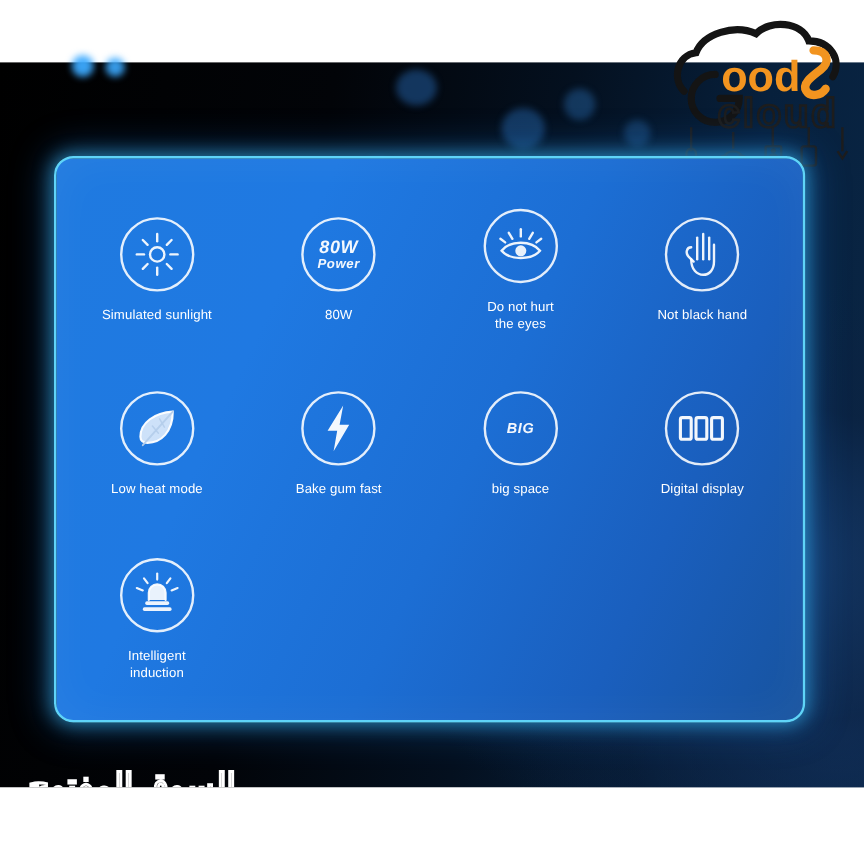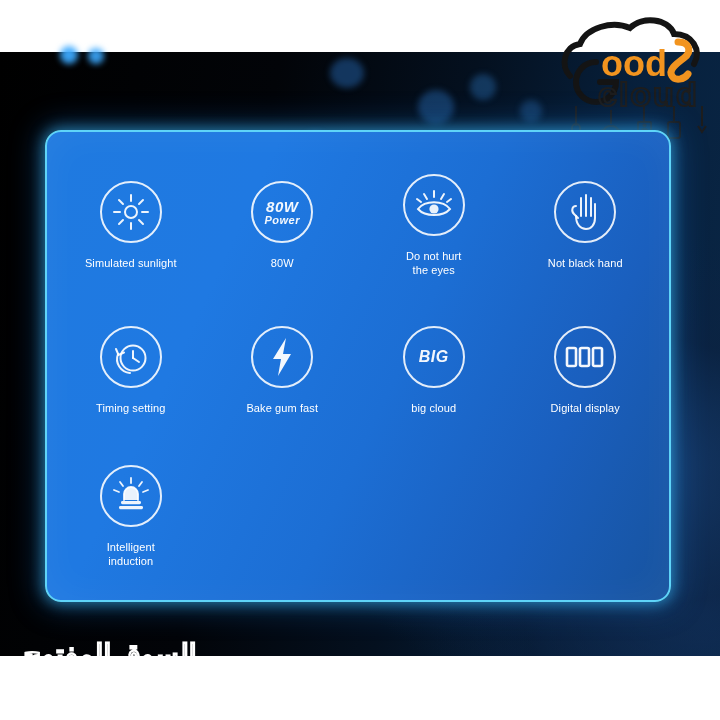--- a/index.html
+++ b/index.html
@@ -90,21 +90,21 @@
   .icon-ring .ring-text {
     color: rgba(255,255,255,0.95);
     font-style: italic;
     font-weight: bold;
     line-height: 1.0;
     text-align: center;
     letter-spacing: 0.5px;
   }
   .ring-text .w-line { font-size: 15px; display: block; }
   .ring-text .p-line { font-size: 11px; display: block; margin-top: 1px; }
-  .ring-text.big { font-size: 16px; font-style: italic; }
+  .ring-text.big { font-size: 12px; font-style: italic; }
 
   .feature-label {
     color: #ffffff;
     font-size: 11px;
     line-height: 1.28;
     text-align: center;
     max-width: 140px;
     font-weight: normal;
     letter-spacing: 0.1px;
     white-space: pre-line;
@@ -274,49 +274,48 @@
             <line x1="13" y1="6" x2="13" y2="24"></line>
             <line x1="18" y1="3" x2="18" y2="24"></line>
             <line x1="23" y1="6" x2="23" y2="24"></line>
             <path d="M8 14 C4 14, 3 19, 6 22 L10 26"></path>
             <path d="M8 24 C8 33, 13 37, 18 37 C23 37, 27 33, 27 26 L27 12"></path>
           </svg>
         </div>
         <div class="feature-label">Not black hand</div>
       </div>
 
-
-
-      <div class="feature-cell">
-        <div class="icon-ring">
-          <svg width="42" height="42" viewBox="0 0 42 42" fill="none" stroke="rgba(255,255,255,0.92)" stroke-width="2" stroke-linecap="round">
-            <circle cx="23" cy="22" r="12.5"></circle>
-            <path d="M8 18 A14 14 0 0 0 20 37"></path>
-            <path d="M6 13 L8.5 19 L14 16.5"></path>
-            <line x1="23" y1="15" x2="23" y2="22"></line>
-            <line x1="23" y1="22" x2="29" y2="26"></line>
-          </svg>
-        </div>
-        <div class="feature-label">Timing setting</div>
-      </div>
+      <div class="feature-cell">
+        <div class="icon-ring">
+          <svg width="40" height="38" viewBox="0 0 40 38" fill="none" stroke="rgba(255,255,255,0.92)" stroke-width="1.8" stroke-linecap="round">
+            <path d="M33 5 C33 22, 23 31, 12 31 C8 31, 6 29, 6 26 C6 14, 18 6, 33 5 z" fill="rgba(255,255,255,0.78)" stroke="rgba(255,255,255,0.95)"></path>
+            <line x1="33" y1="5" x2="8" y2="33" stroke="rgba(180,205,235,0.95)" stroke-width="1.6"></line>
+            <line x1="22" y1="11" x2="26" y2="18" stroke="rgba(180,205,235,0.9)" stroke-width="1.2"></line>
+            <line x1="16" y1="17" x2="21" y2="23" stroke="rgba(180,205,235,0.9)" stroke-width="1.2"></line>
+          </svg>
+        </div>
+        <div class="feature-label">Low heat mode</div>
+      </div>
+
+
 
       <div class="feature-cell">
         <div class="icon-ring">
           <svg width="30" height="42" viewBox="0 0 30 42">
             <path d="M19 2 L6 23 L14 23 L11 40 L24 18 L16 18 z" fill="rgba(255,255,255,0.95)"></path>
           </svg>
         </div>
         <div class="feature-label">Bake gum fast</div>
       </div>
 
       <div class="feature-cell">
         <div class="icon-ring">
           <div class="ring-text big">BIG</div>
         </div>
-        <div class="feature-label">big cloud</div>
+        <div class="feature-label">big space</div>
       </div>
 
       <div class="feature-cell">
         <div class="icon-ring">
           <svg width="42" height="26" viewBox="0 0 42 26" fill="none" stroke="rgba(255,255,255,0.95)" stroke-width="2.6" stroke-linecap="square">
             <rect x="3" y="4" width="9" height="18" rx="1.5"></rect>
             <rect x="16" y="4" width="9" height="18" rx="1.5"></rect>
             <rect x="29" y="4" width="9" height="18" rx="1.5"></rect>
           </svg>
         </div>

